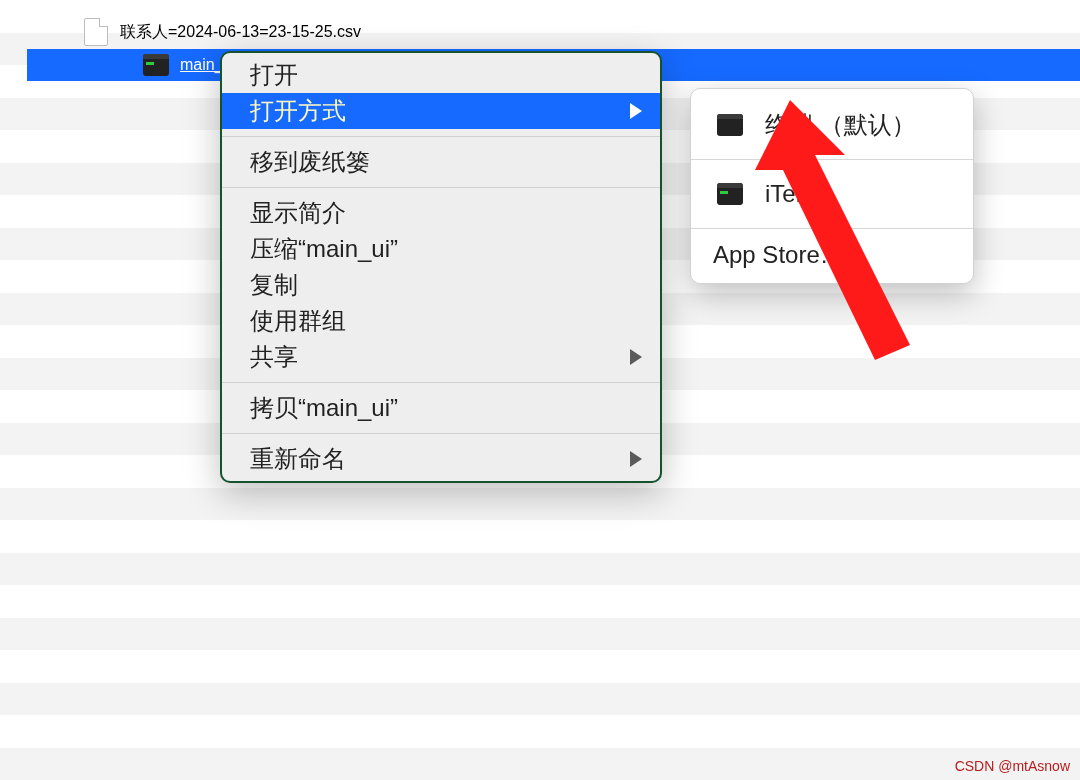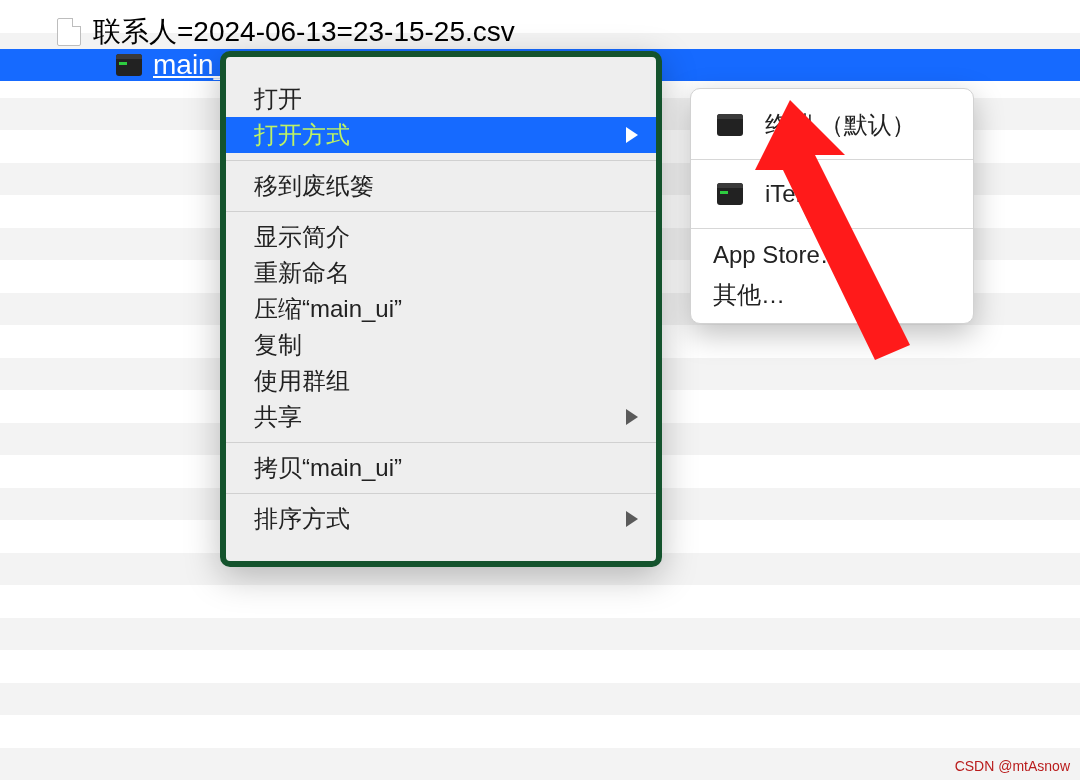--- a/index.html
+++ b/index.html
@@ -15,21 +15,22 @@
     .stripe-row { height: 32.5px; }
     .stripe-row.odd { background: #fff; }
     .stripe-row.even { background: #f3f3f3; }
 
     .file-list { position: absolute; top: 16px; left: 0; right: 0; }
     .file-row {
       display: flex;
       align-items: center;
       height: 32.5px;
       padding-left: 55px;
-      font-size: 28px;
+      font-size: 16px;
+      margin-left: 27px;
     }
     .file-row.selected {
       background: #166aff;
       color: #fff;
     }
     .file-row.selected.sel-indent { padding-left: 115px; }
     .file-icon {
       width: 28px; height: 28px; margin-right: 10px; flex: 0 0 28px;
       display: inline-flex; align-items: center; justify-content: center;
     }
@@ -46,37 +47,37 @@
     }
     .term-ic::before { content: ""; position: absolute; left: 0; right: 0; top: 0; height: 5px; background: #3a3a3a; border-radius: 3px 3px 0 0; }
     .term-ic.green::after { content: ""; position: absolute; left: 3px; top: 8px; width: 8px; height: 3px; background: #2ecc40; }
 
     .ctx-menu {
       position: absolute;
       top: 51px;
       left: 220px;
       width: 442px;
       background: #eeeeee;
-      border: 6px solid #14532d;
+      border: 2px solid #14532d;
       border-radius: 10px;
       box-shadow: 0 10px 35px rgba(0,0,0,0.25);
-      padding: 24px 0;
+      padding: 4px 0;
       font-size: 24px;
       color: #222;
     }
     .ctx-item {
       padding: 4px 28px;
       display: flex;
       align-items: center;
       height: 36px;
       position: relative;
     }
     .ctx-item.highlight {
       background: #166aff;
-      color: #bef264;
+      color: #fef9c3;
     }
     .ctx-sep { height: 1px; background: #d0d0d0; margin: 7px 0; }
     .ctx-chevron {
       position: absolute;
       right: 18px;
       top: 50%;
       transform: translateY(-50%);
       width: 0; height: 0;
       border-top: 8px solid transparent;
       border-bottom: 8px solid transparent;
@@ -173,42 +174,39 @@
   </div>
   <div class="ctx-sep"></div>
   <div class="ctx-item">
       <span>移到废纸篓</span>
     </div>
   <div class="ctx-sep"></div>
   <div class="ctx-item">
       <span>显示简介</span>
     </div>
   <div class="ctx-item">
-      <span>重新命名</span>
-    </div>
-  <div class="ctx-item">
       <span>压缩“main_ui”</span>
     </div>
   <div class="ctx-item">
       <span>复制</span>
     </div>
   <div class="ctx-item">
       <span>使用群组</span>
     </div>
   <div class="ctx-item">
     <span>共享</span>
     <span class="ctx-chevron"></span>
   </div>
   <div class="ctx-sep"></div>
   <div class="ctx-item">
       <span>拷贝“main_ui”</span>
     </div>
   <div class="ctx-sep"></div>
   <div class="ctx-item">
-    <span>排序方式</span>
+    <span>重新命名</span>
     <span class="ctx-chevron"></span>
   </div>
 </div>
 
 <div class="sub-menu">
   <div class="sub-item">
     <span class="sub-icon">
         <span class="term-ic"></span>
       </span>
     <span>终端 （默认）</span>
@@ -217,23 +215,20 @@
   <div class="sub-item">
     <span class="sub-icon">
         <span class="term-ic green"></span>
       </span>
     <span>iTerm</span>
   </div>
   <div class="sub-sep"></div>
   <div class="sub-text-item">
     <span>App Store…</span>
   </div>
-  <div class="sub-text-item">
-    <span>其他…</span>
-  </div>
 </div>
 
 <svg class="arrow-annot" style="left:745px; top:100px;" width="200" height="260">
   <defs></defs>
   <polygon points="45,0 100,55 70,55 165,245 130,260 38,70 10,70" fill="#ff1a1a"></polygon>
 </svg>
 
 <div class="watermark">CSDN @mtAsnow</div>
 
 </body></html>

